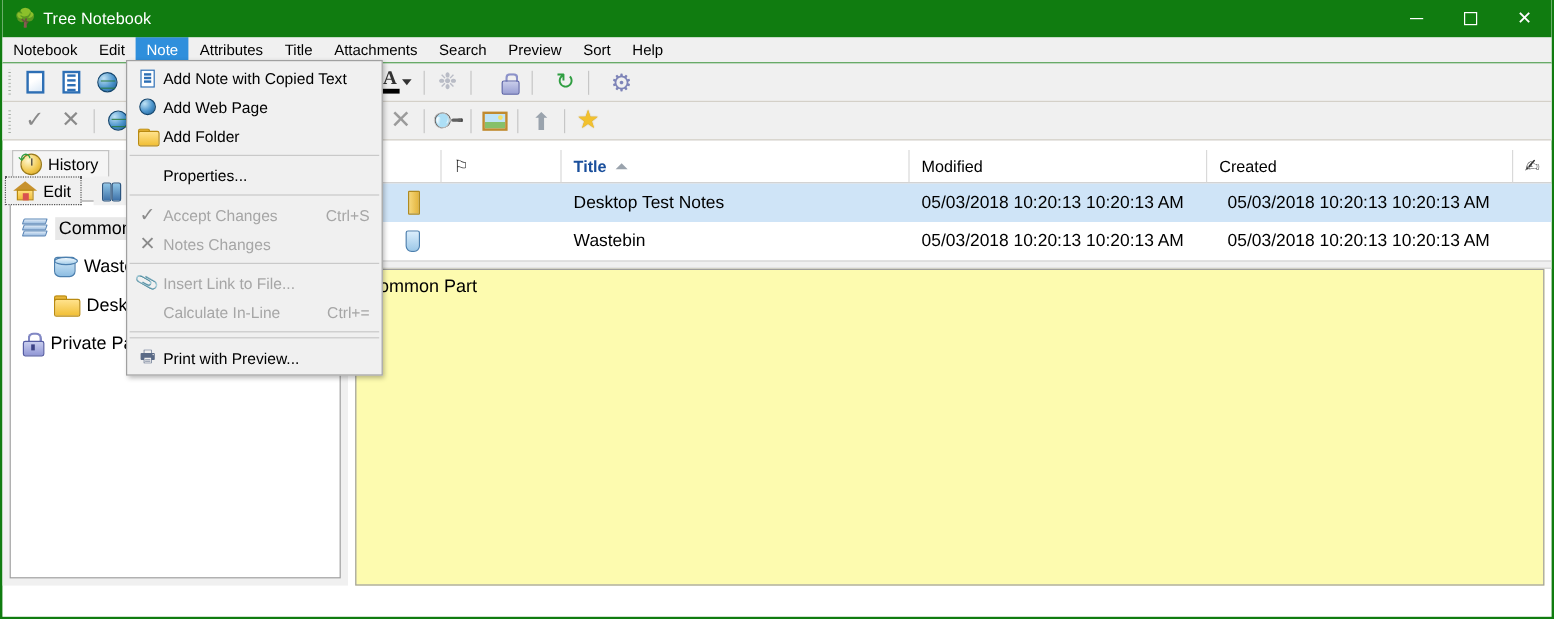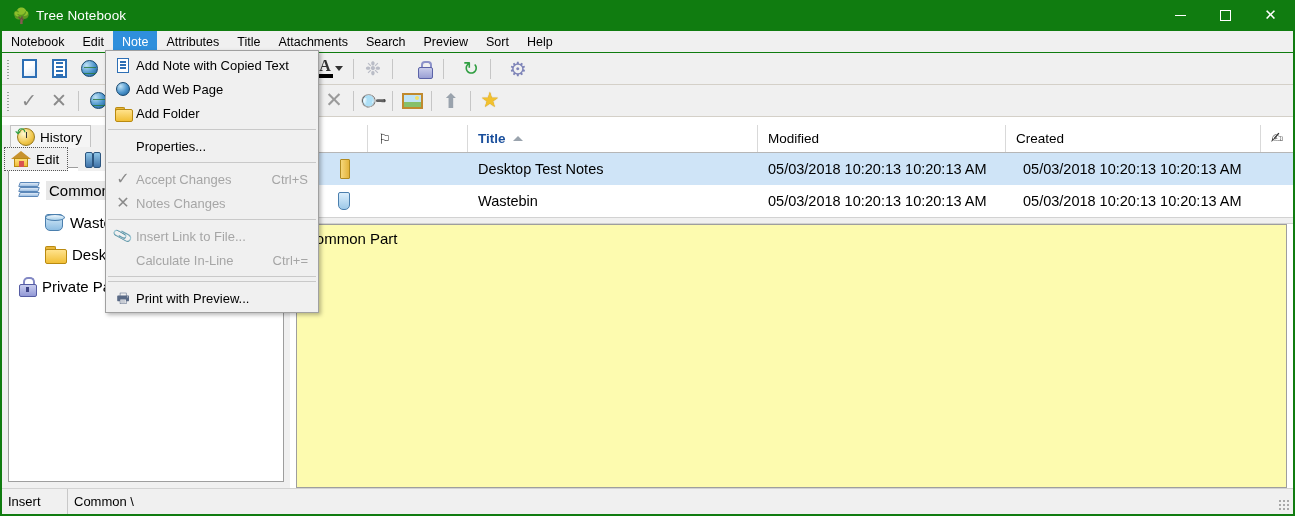--- a/index.html
+++ b/index.html
@@ -549,25 +549,20 @@
         </div>
 
       <div class="hsplit"></div>
 
       <div class="noteedit">
         <span>Common Part</span>
       </div>
     </div>
   </div>
 
-  <div class="statusbar">
-    <div class="sb-cell first">Insert</div>
-    <div class="sb-cell">Common \</div>
-    <div class="sb-grip"></div>
-  </div>
 
   <div class="dropdown" id="dropdown">
       <div class="dd-item">
         <span class="dd-ico">
           <span class="dd-lines">
             <i></i>
             <i></i>
             <i></i>
           </span>
         </span>

